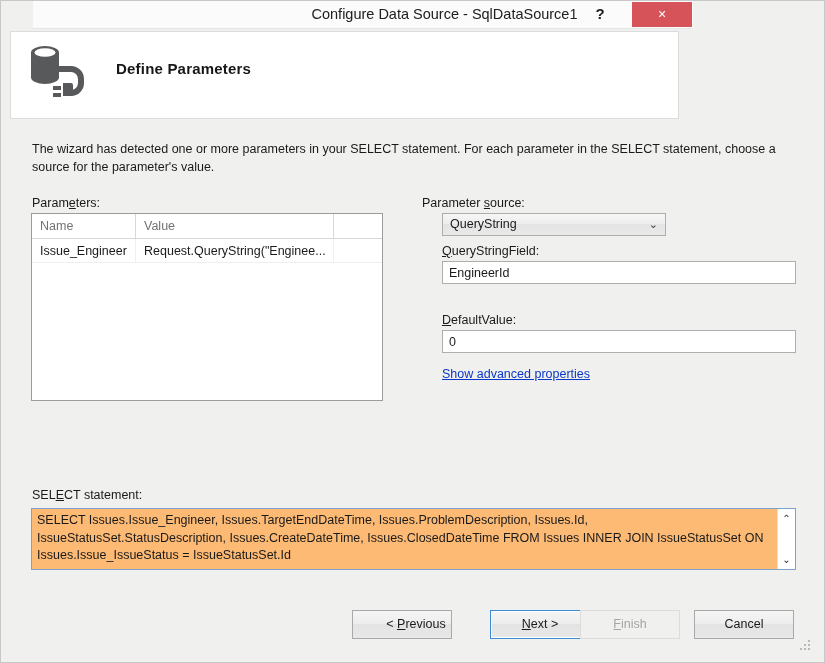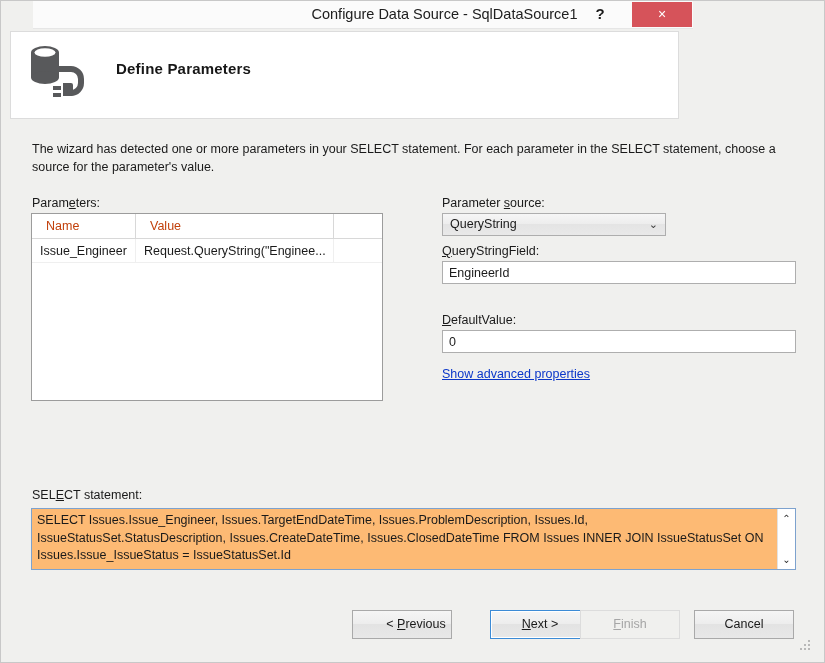--- a/index.html
+++ b/index.html
@@ -144,23 +144,23 @@
   }
   #grid-header {
     display: flex;
     height: 24px;
     border-bottom: 1px solid #d8d8d8;
     background: #ffffff;
   }
   #grid-header .hcell {
     display: flex;
     align-items: center;
-    padding-left: 14px;
-    font-size: 12.5px;
-    color: #c2410c;
+    padding-left: 8px;
+    font-size: 12.5px;
+    color: #737373;
     box-sizing: border-box;
     border-right: 1px solid #d8d8d8;
   }
   .col-name  { width: 104px; }
   .col-value { width: 198px; }
   .col-blank { width: 48px; border-right: none !important; }
   .grid-row {
     display: flex;
     height: 23px;
     border-bottom: 1px solid #efefef;
@@ -171,21 +171,21 @@
     padding-left: 8px;
     font-size: 12.5px;
     color: #1a1a1a;
     box-sizing: border-box;
     border-right: 1px solid #efefef;
     white-space: nowrap;
     overflow: hidden;
   }
 
   
-  #psource-label { left: 432px; top: 76px; }
+  #psource-label { left: 412px; top: 76px; }
   #param-source-combo {
     position: absolute;
     left: 432px;
     top: 93px;
     width: 224px;
     height: 23px;
     box-sizing: border-box;
     border: 1px solid #aeaeae;
     background: linear-gradient(to bottom, #f6f6f6 0%, #ededed 48%, #e4e4e4 50%, #e9e9e9 100%);
     font-size: 12.5px;

